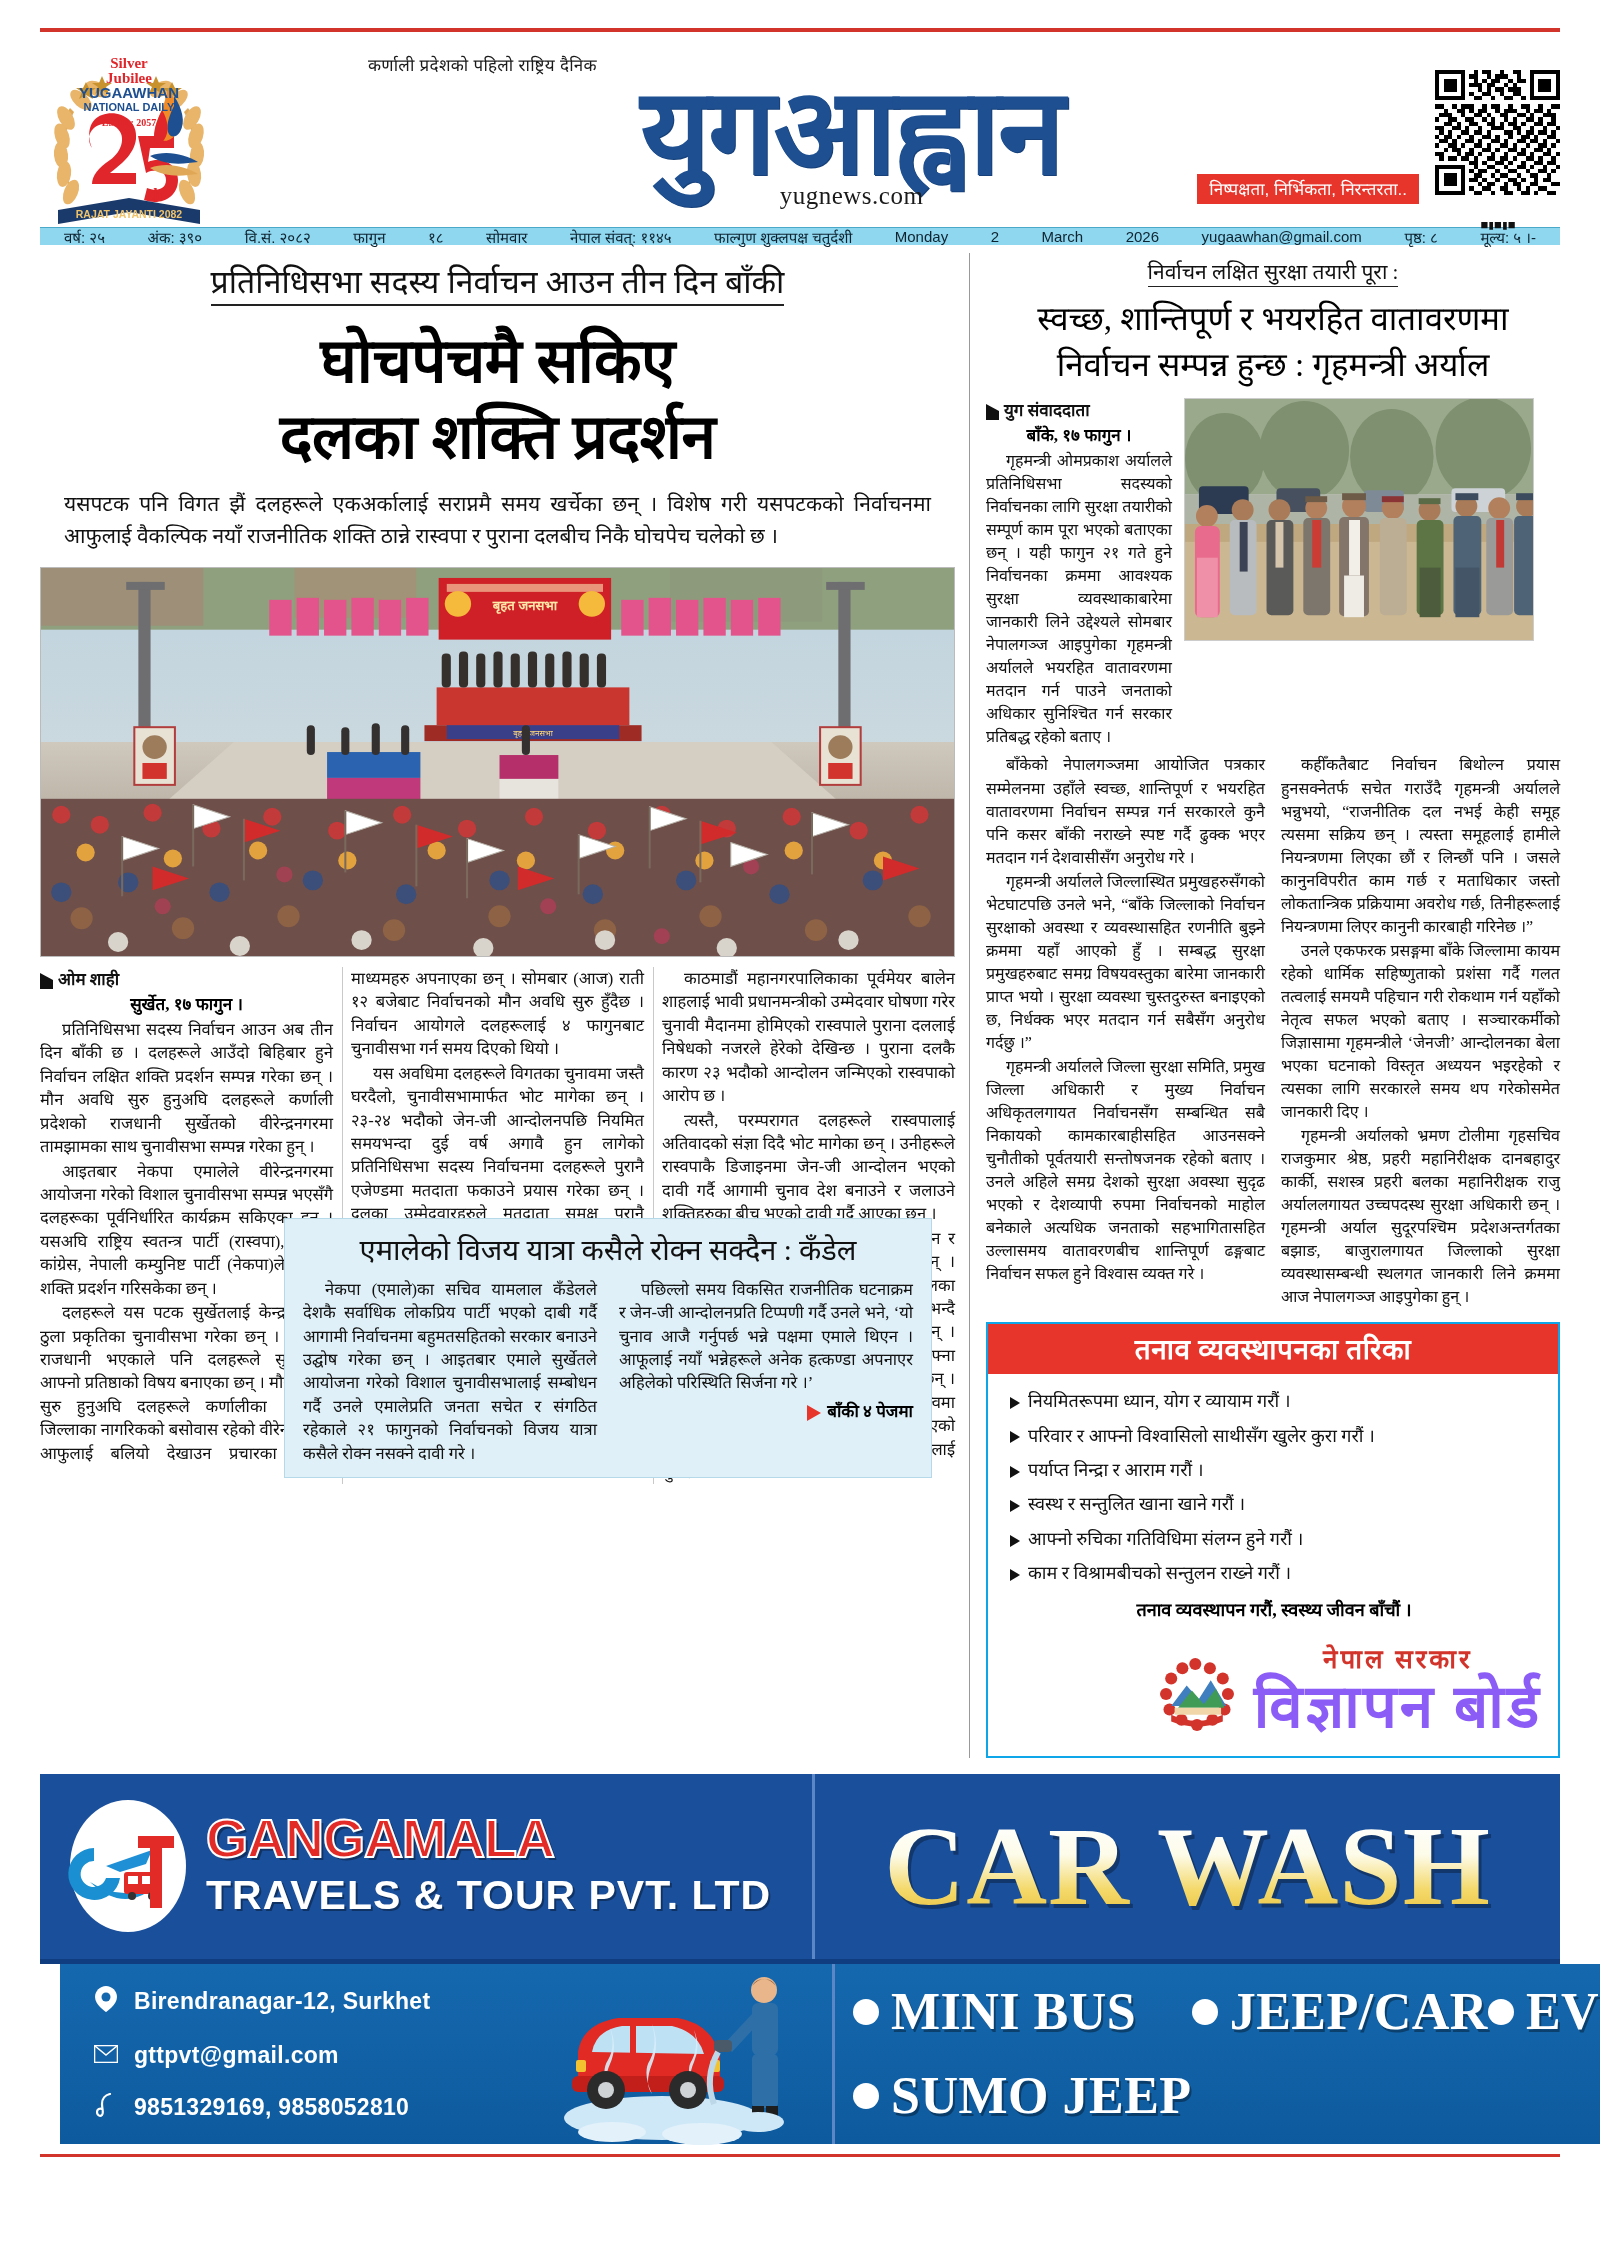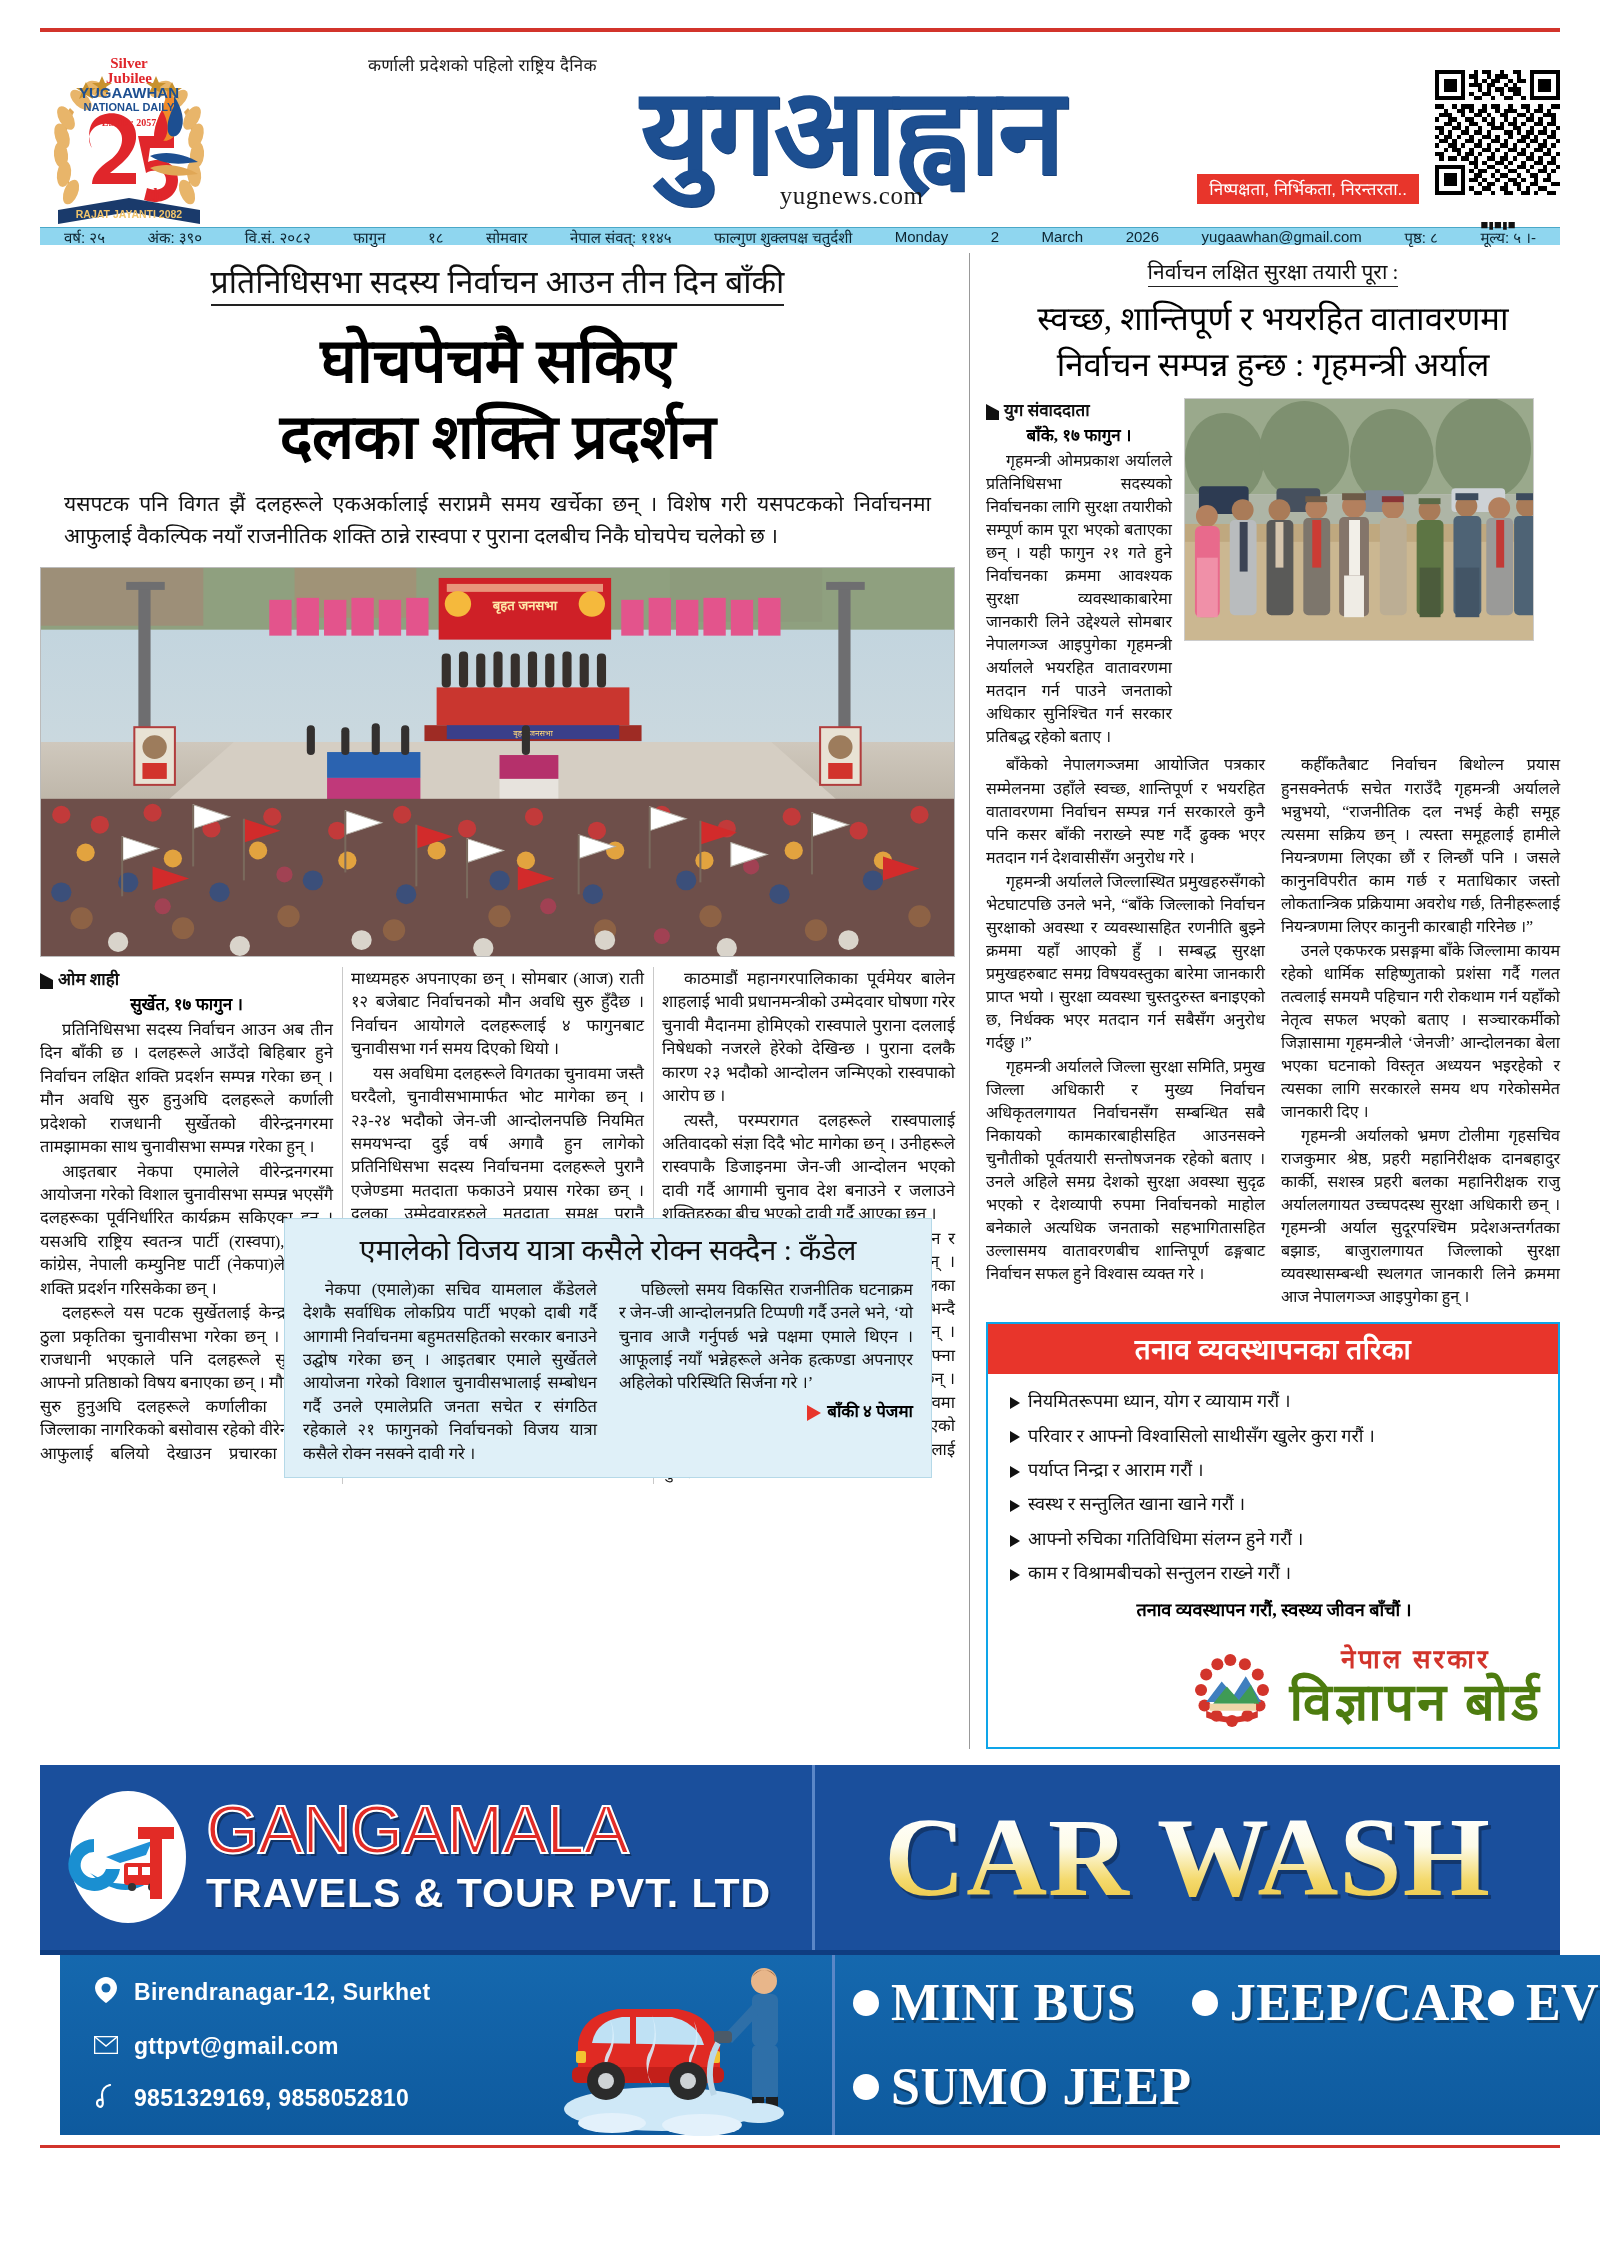--- a/index.html
+++ b/index.html
@@ -152,32 +152,32 @@
   .ad-li .tri {
     display:inline-block; width:0;height:0; vertical-align: middle;
     border-left: 10px solid #111; border-top: 6px solid transparent;
     border-bottom: 6px solid transparent; margin-right: 8px;
   }
   .ad-closing { text-align:center; font-size:18px; font-weight:700; margin: 8px 0 0 0; }
   .gov-row { display:flex; align-items:center; justify-content:flex-end; gap: 14px; padding: 18px 16px 14px 16px;}
   .gov-emblem { width: 86px; height: 86px; flex:0 0 86px; }
   .gov-text { text-align: center; }
   .gov-np { color:#d2342b; font-size: 26px; font-weight: 700; letter-spacing: 3px; line-height:1;}
-  .gov-board { color:#4d7c0f; font-size: 52px; font-weight: 700; letter-spacing: 3px; line-height:1.15; }
+  .gov-board { color:#8b5cf6; font-size: 60px; font-weight: 700; letter-spacing: 3px; line-height:1.15; }
 
   
   .bigad { margin-top: 16px; border: 0; position: relative; }
   .bigad-top { display: flex; height: 185px; }
   .ad-blue-l { flex: 0 0 772px; background: #1a4f9c; display:flex; align-items:center; gap: 14px; padding-left: 24px; }
   .ad-blue-r { flex: 1; background: #1a4f9c; display:flex; align-items:center; justify-content:center; border-left: 3px solid #5b87c7; }
   .gt-logo { width: 128px; height: 140px; flex:0 0 128px; }
   .gm-text { }
   .gm-title {
-    font-family: "Liberation Sans", sans-serif; font-weight: 400;
-    font-size: 68px; color: #e22b26; line-height: .95;
+    font-family: "Liberation Sans", sans-serif; font-weight: 700;
+    font-size: 54px; color: #e22b26; line-height: .95;
     -webkit-text-stroke: 2px #ffffff; letter-spacing: -1px;
     text-shadow: 3px 3px 0 rgba(0,0,0,.35);
   }
   .gm-sub {
     font-family: "Liberation Sans", sans-serif; font-weight: 700;
     font-size: 41px; color: #ffffff; letter-spacing: 1px; margin-top: 8px;
     text-shadow: 2px 2px 0 rgba(0,0,0,.35);
   }
   .cw-text {
     font-family: "Liberation Serif", serif; font-weight: 700;

